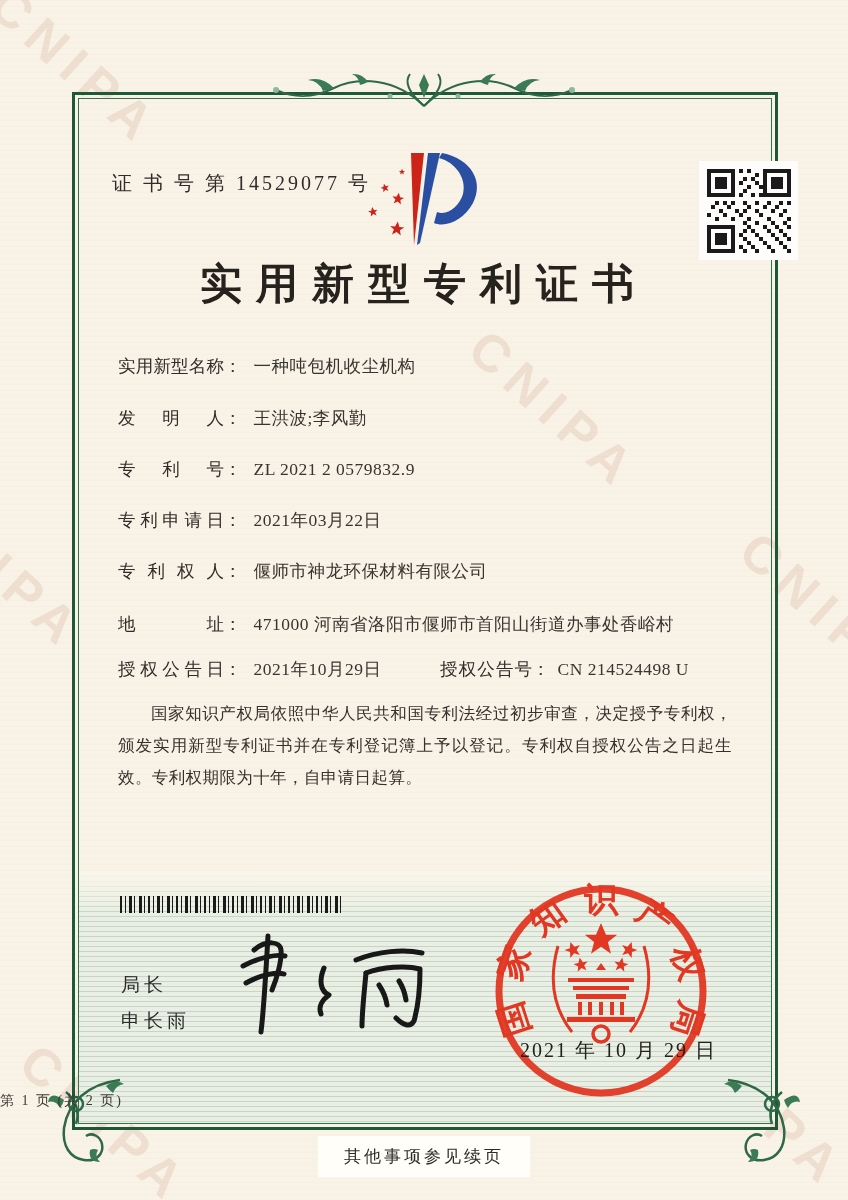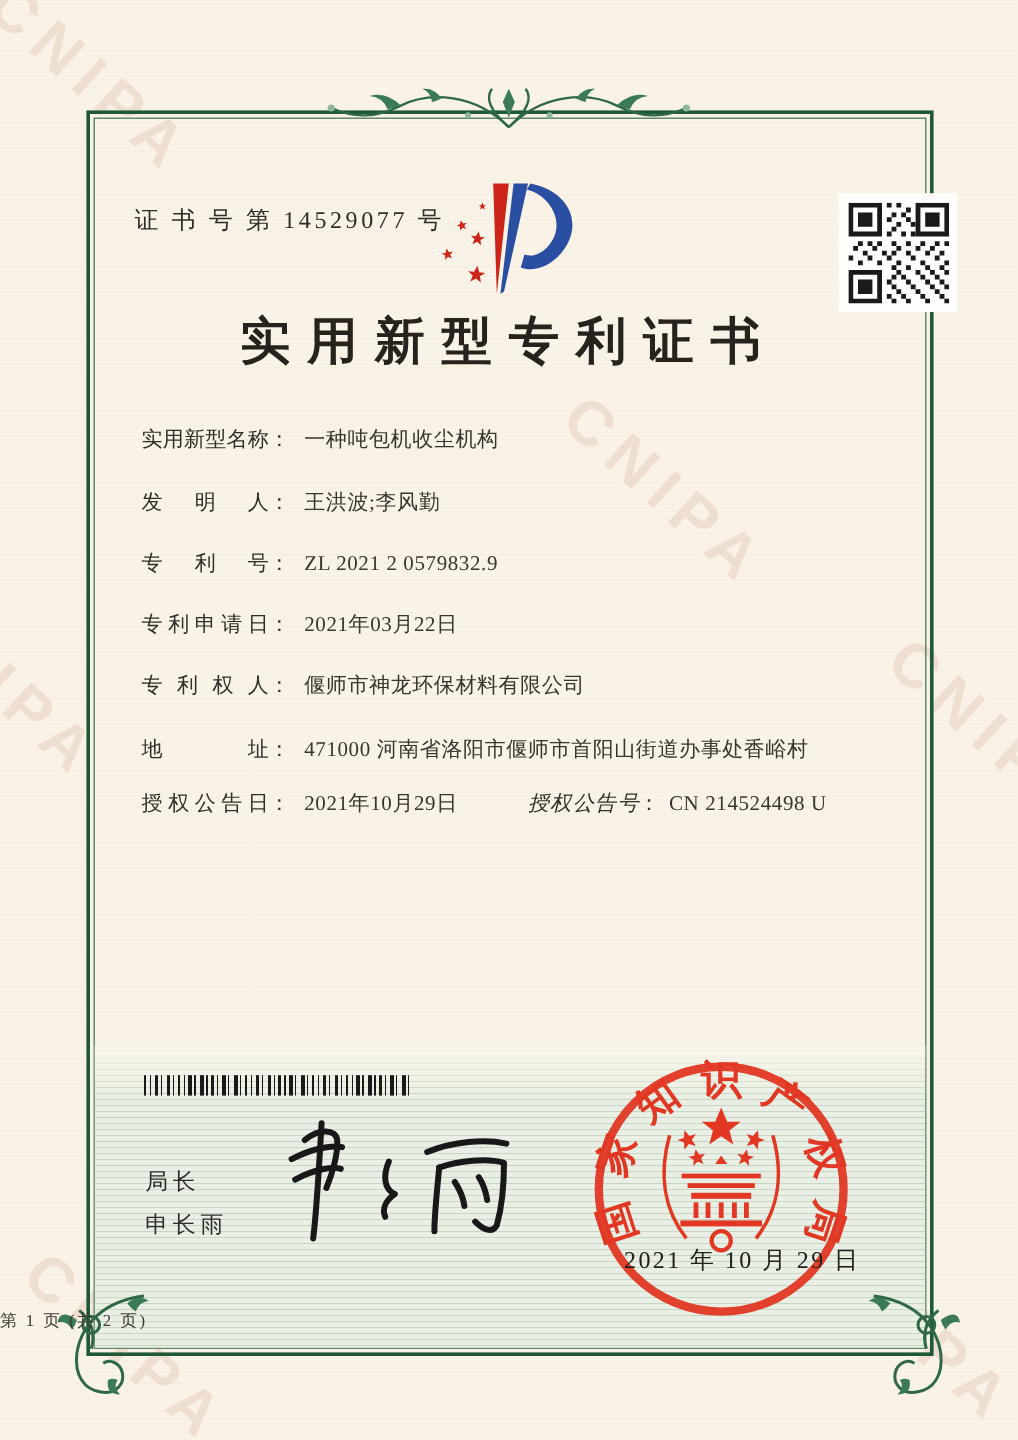--- a/index.html
+++ b/index.html
@@ -192,26 +192,27 @@
     </div>
     <div class="f-row" style="top:559px;">
       <span class="f-label">专利权人</span><span class="f-colon">：</span><span class="f-value">偃师市神龙环保材料有限公司</span>
     </div>
     <div class="f-row" style="top:612px;">
       <span class="f-label">地址</span><span class="f-colon">：</span><span class="f-value">471000 河南省洛阳市偃师市首阳山街道办事处香峪村</span>
     </div>
     <div class="f-row" style="top:657px;">
       <span class="f-label">授权公告日</span><span class="f-colon">：</span><span class="f-value">2021年10月29日</span>
       <span class="pair2">
-        <span class="f-label" style="width:92px;font-style:italic;">授权公告号</span><span class="f-colon">：</span><span class="f-value" style="margin-left:8px;">CN 214524498 U</span>
+        <span class="f-label" style="width:92px;">授权公告号</span><span class="f-colon">：</span><span class="f-value" style="margin-left:8px;">CN 214524498 U</span>
       </span>
     </div>
   </div>
 
   <div class="body-text">
+    <p>国家知识产权局依照中华人民共和国专利法经过初步审查，决定授予专利权，颁发实用新型专利证书并在专利登记簿上予以登记。专利权自授权公告之日起生效。专利权期限为十年，自申请日起算。</p>
   </div>
 
   <div class="barcode"></div>
 
   <div class="official-title">局长</div>
   <div class="official-name">申长雨</div>
 
   <svg class="abs" style="left:222px;top:928px;" width="218" height="118" viewBox="0 0 218 118">
     <g fill="none" stroke="#181818" stroke-width="5" stroke-linecap="round" stroke-linejoin="round">
       <path d="M32 22 C44 12 58 13 59 22 C60 32 55 50 50 62"></path>
@@ -252,14 +253,15 @@
       <circle cx="113" cy="156" r="8" fill="none" stroke="#e23723" stroke-width="3.5"></circle>
       <path d="M70 68 C61 100 65 130 84 154" fill="none" stroke="#e23723" stroke-width="3"></path>
       <path d="M156 68 C165 100 161 130 142 154" fill="none" stroke="#e23723" stroke-width="3"></path>
     </g>
   </svg>
 
   <div class="seal-date">2021 年 10 月 29 日</div>
 
   <div class="page-info">第 1 页 (共 2 页)</div>
 
+  <div class="continuation">其他事项参见续页</div>
 
 </div>
 
 </body></html>

